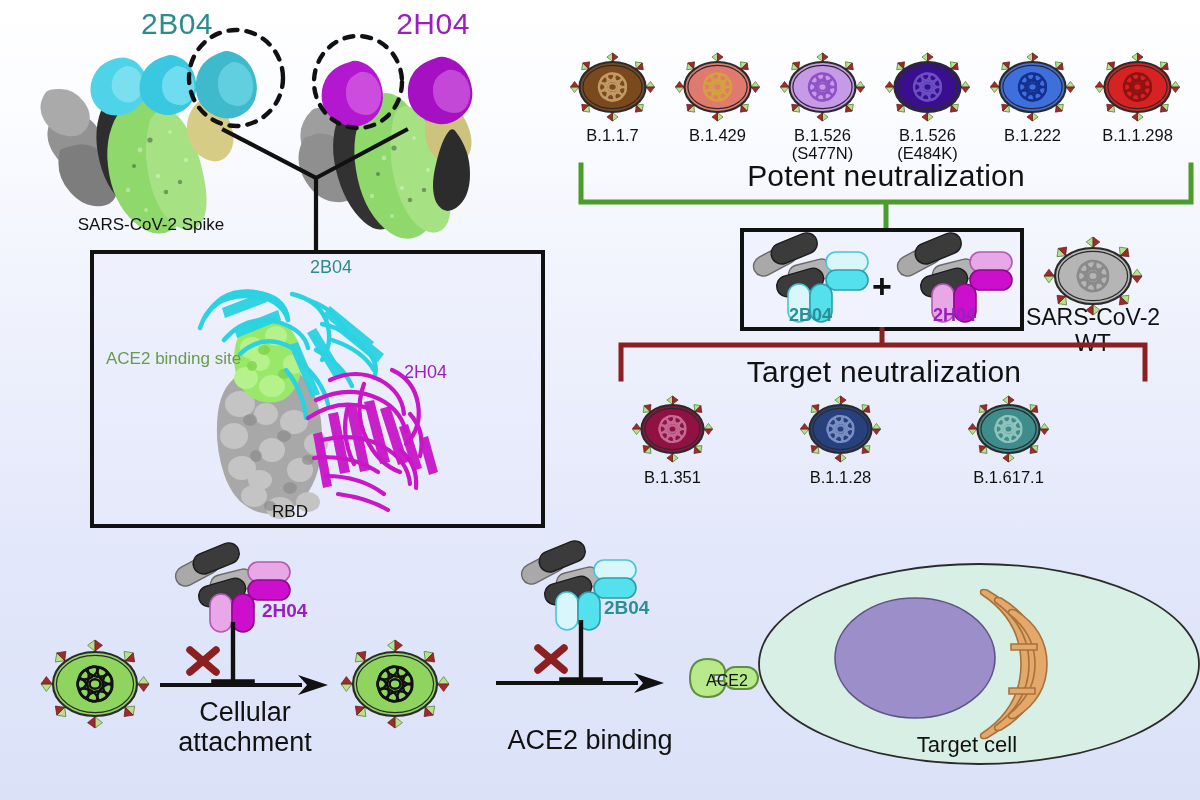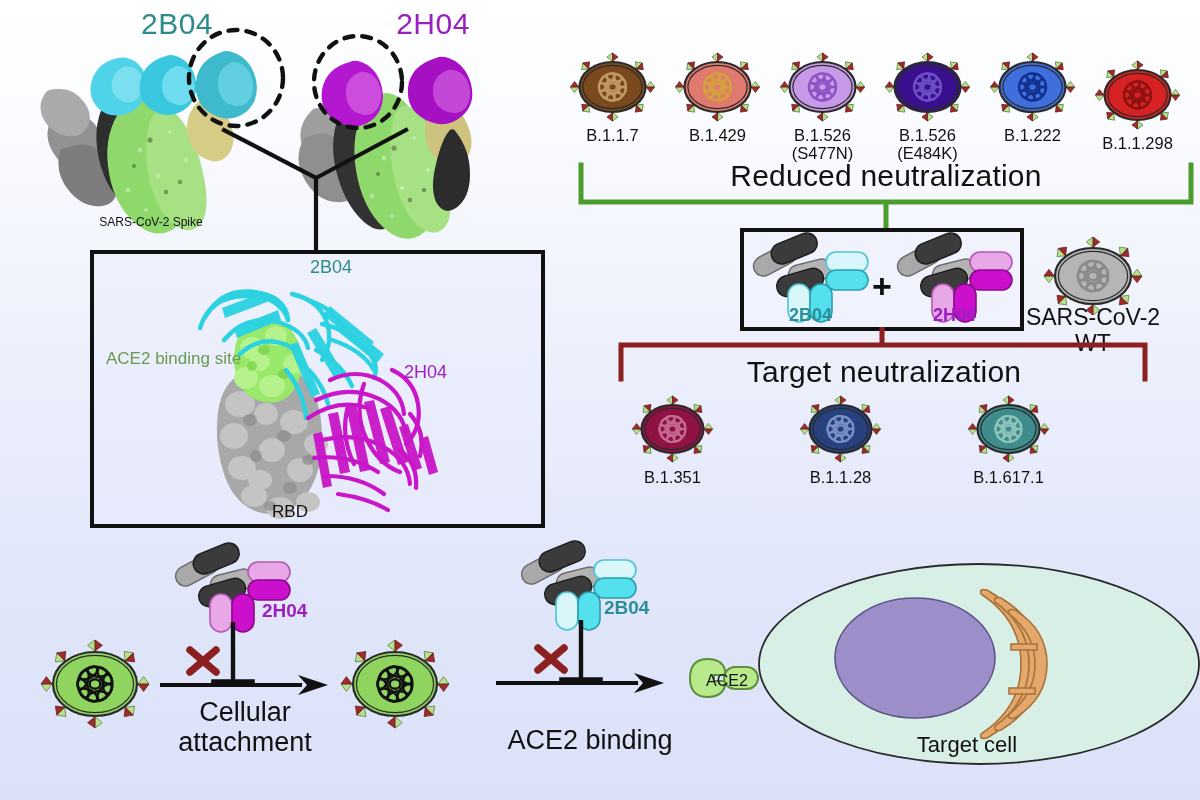--- a/index.html
+++ b/index.html
@@ -19,21 +19,21 @@
     position:absolute; color:#111; white-space:nowrap;
     text-align:center; line-height:1.08;
   }
   .ctr { transform:translateX(-50%); }
   svg { display:block; overflow:visible; }
 
   
   .t-spike-title { font-size:30px; letter-spacing:.5px; }
   .t-2b04 { color:#2e8b8b; }
   .t-2h04 { color:#9b1fbe; }
-  .t-cap { font-size:12px; color:#111; }
+  .t-cap { font-size:17px; color:#111; }
   .t-variant { font-size:16.5px; color:#111; }
   .t-bracket { font-size:30px; color:#111; letter-spacing:.2px; }
   .t-ab-name { font-size:18px; font-weight:bold; }
   .t-ab-2b04 { color:#2a8f96; }
   .t-ab-2h04 { color:#9b1fbe; }
   .t-wt { font-size:23px; color:#111; line-height:1.12; }
   .t-step { font-size:27px; color:#111; line-height:1.1; }
   .t-ace2 { font-size:16px; color:#111; }
   .t-rbd { font-size:17px; color:#111; }
   .t-ace2site { font-size:17px; color:#6a9a4e; }
@@ -570,21 +570,21 @@
             <ellipse cx="47.62" cy="30.56" rx="7.75" ry="3.75" fill="none" stroke="#14308f" stroke-width="2.2" transform="rotate(330.0 47.62 30.56)"></ellipse>
             <ellipse cx="54.19" cy="29.40" rx="7.75" ry="3.75" fill="none" stroke="#14308f" stroke-width="2.2" transform="rotate(370.0 54.19 29.40)"></ellipse>
             <ellipse cx="59.97" cy="32.73" rx="7.75" ry="3.75" fill="none" stroke="#14308f" stroke-width="2.2" transform="rotate(410.0 59.97 32.73)"></ellipse>
             <ellipse cx="52.5" cy="39" rx="4.25" ry="3.75" fill="none" stroke="#14308f" stroke-width="2.2"></ellipse>
           </svg>
         </div>
         <div class="lbl t-variant" style="left: 52.5px; top: 79px; transform: translateX(-50%);">
           <div>B.1.222</div>
         </div>
       </div>
-      <div class="abs" style="left: 525px; top: 8px; width: 105px; height: 78px; text-decoration: underline;">
+      <div class="abs" style="left: 525px; top: 0px; width: 105px; height: 78px; text-decoration: underline;">
         <div class="abs" style="left: 0px; top: 0px;">
           <svg width="105" height="78" viewBox="0 0 105 78">
             <g>
               <g transform="translate(52.50,5.00) rotate(0.00)">
                 <path d="M0,0 L0,12.0" stroke="#9a9a9a" stroke-width="2.8"></path>
                 <path d="M0,0 l-5.58,4.0176 l5.58,4.3524 l0,-8.370000000000001 z" fill="#b9e08e" stroke="#6a8f4e" stroke-width="0.9"></path>
                 <path d="M0,0 l5.58,4.0176 l-5.58,4.3524 z" fill="#9c2b2b" stroke="#6a1c1c" stroke-width="0.7"></path>
               </g>
               <g transform="translate(82.20,14.96) rotate(45.00)">
                 <path d="M0,0 L0,12.0" stroke="#9a9a9a" stroke-width="2.8"></path>
@@ -639,21 +639,21 @@
         <div class="lbl t-variant" style="left: 52.5px; top: 79px; transform: translateX(-50%);">
           <div>B.1.1.298</div>
         </div>
       </div>
     </div>
 
   <svg class="abs" style="left:578px; top:162px;" width="616" height="68">
     <path d="M3,3 L3,40 L613,40 L613,3" fill="none" stroke="#4a9c2c" stroke-width="5" stroke-linecap="square"></path>
     <path d="M308,40 L308,66" fill="none" stroke="#4a9c2c" stroke-width="5"></path>
   </svg>
-  <div class="lbl t-bracket ctr" style="left:886px; top:160px;">Reduced neutralization</div>
+  <div class="lbl t-bracket ctr" style="left:886px; top:160px;">Potent neutralization</div>
 
   <div class="panel-box" style="left:740px; top:228px; width:284px; height:103px; background:rgba(240,242,253,0.9);">
     <svg width="276" height="95" viewBox="0 0 276 95">
 
       <g>
 
         <rect x="8" y="18" width="46" height="20" rx="10" fill="#a9a9a9" stroke="#6a6a6a" stroke-width="1.4" transform="rotate(-28 31 28)"></rect>
         <rect x="26" y="6" width="48" height="21" rx="10.5" fill="#3b3b3b" stroke="#1d1d1d" stroke-width="1.4" transform="rotate(-22 50 16)"></rect>
 
         <rect x="44" y="30" width="44" height="20" rx="10" fill="#b3b3b3" stroke="#6a6a6a" stroke-width="1.4" transform="rotate(-14 66 40)"></rect>

